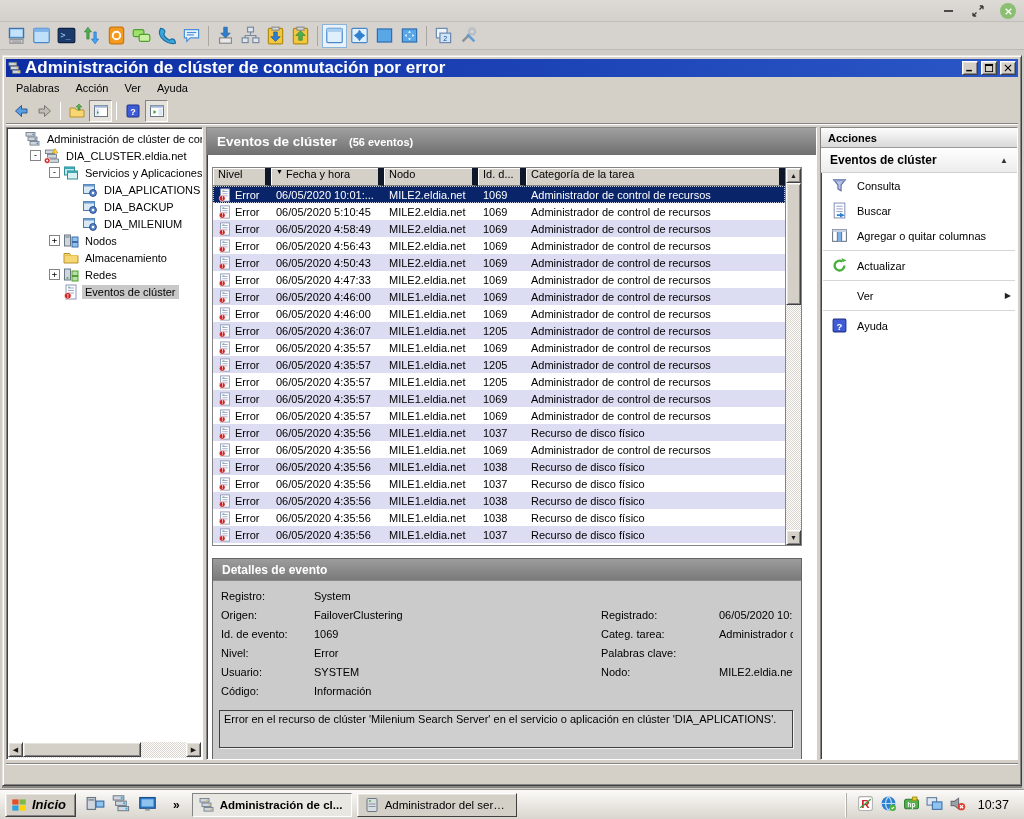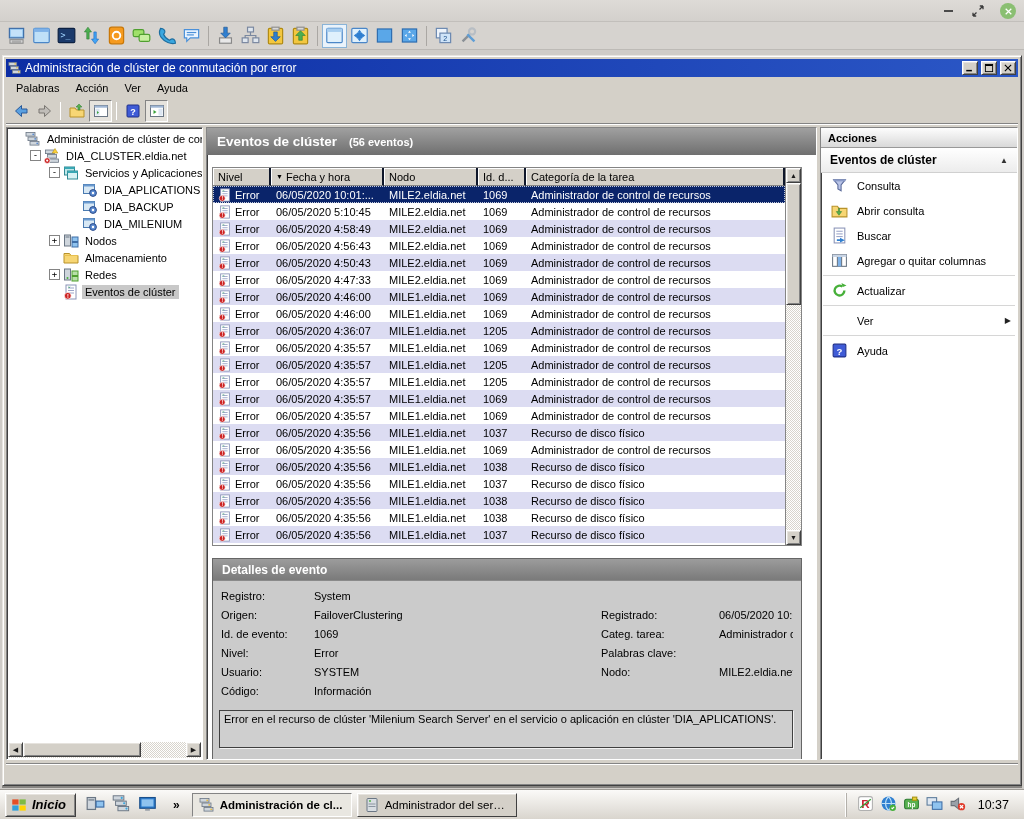--- a/index.html
+++ b/index.html
@@ -21,21 +21,21 @@
   .tbtn.tsel{border:1px solid #8ab4d8;background:#eaf3fb}
   .tsep{width:1px;height:20px;background:#aaa7a3;margin:0 4px}
 
   
   .btn3d{background:#d4d0c8;border:1px solid;border-color:#fff #404040 #404040 #fff;box-shadow:inset 1px 1px 0 #e6e3de,inset -1px -1px 0 #848484}
   .sunken{border-top:1px solid #848484;border-left:1px solid #848484;border-right:1px solid #fff;border-bottom:1px solid #fff;box-shadow:inset 1px 1px 0 #404040}
 
   
   .app-window{position:absolute;left:2px;top:55px;width:1020px;height:731px;background:#d4d0c8;border:1px solid;border-color:#e8e5e0 #404040 #404040 #e8e5e0;box-shadow:inset 1px 1px 0 #fff,inset -1px -1px 0 #848484,0 2px 0 rgba(0,0,0,.35);padding:3px;display:flex;flex-direction:column}
   .app-titlebar{height:18px;background:linear-gradient(90deg,#0c2da4,#2b57c6);display:flex;align-items:center;padding:0 2px;gap:3px;flex:none}
-  .app-title{flex:1;color:#fff;font-weight:normal;font-size:12px;white-space:nowrap;overflow:hidden}
+  .app-title{flex:1;color:#fff;font-weight:bold;font-size:17px;white-space:nowrap;overflow:hidden}
   .wbtn{width:16px;height:14px;display:flex;align-items:center;justify-content:center}
   .wbtn .ico{width:10px;height:10px}
   .app-menubar{height:21px;display:flex;align-items:center;padding:0 2px;flex:none}
   .menu-item{padding:3px 8px}
   .app-toolbar{height:26px;display:flex;align-items:center;padding:0 3px;gap:1px;border-bottom:1px solid #848484;box-shadow:0 1px 0 #fff;flex:none}
   .atbtn{width:23px;height:22px;display:flex;align-items:center;justify-content:center;border:1px solid transparent}
   .atbtn.pressed{border-color:#848484 #fff #fff #848484;background:#e6e3dd}
   .tsep2{width:1px;height:18px;background:#848484;border-right:1px solid #fff;margin:0 3px}
   .app-content{flex:1;display:flex;gap:3px;padding-top:3px;min-height:0}
   .app-statusbar{height:19px;margin-top:3px;background:#d4d0c8;border-top:1px solid #848484;box-shadow:inset 0 1px 0 #fff;flex:none}
@@ -56,21 +56,21 @@
   .vspacer{flex:1}
 
   
   .center-pane{flex:1;background:#fff;position:relative;overflow:hidden;display:flex;flex-direction:column;min-width:0}
   .events-banner{height:27px;background:linear-gradient(#a0a0a0,#6f6f6f);display:flex;align-items:center;gap:12px;padding:0 10px;flex:none}
   .events-banner .bt{color:#fff;font-weight:bold;font-size:13.5px}
   .events-banner .bc{color:#fff;font-weight:bold;font-size:11px}
   .results{margin:12px 14px 0 5px;height:379px;flex:none;border:1px solid #848484;box-shadow:1px 1px 0 #fff;display:flex;background:#fff}
   .gridmain{flex:1;display:flex;flex-direction:column;min-width:0;overflow:hidden}
   .thead{height:18px;display:flex;background:#d4d0c8;flex:none}
-  .hcell{display:flex;align-items:center;padding:0 5px;border-right:2px solid #0f172a;border-bottom:1px solid #848484;box-shadow:inset 1px 1px 0 #fff;white-space:nowrap;overflow:hidden;gap:3px}
+  .hcell{display:flex;align-items:flex-start;padding:0 5px;border-right:6px solid #0f172a;border-bottom:1px solid #848484;box-shadow:inset 1px 1px 0 #fff;white-space:nowrap;overflow:hidden;gap:3px}
   .sortglyph{font-size:7px;line-height:7px}
   .row{height:17px;display:flex;flex:none}
   .row.stripe{background:#dcdcf2}
   .row.rowsel{background:#0a246a;color:#fff;outline:1px dotted rgba(255,255,255,.75);outline-offset:-1px}
   .cell{display:flex;align-items:center;padding:0 5px;gap:3px;white-space:nowrap;overflow:hidden}
   .cell .ico{width:14px;height:14px}
   .details-block{margin:12px 14px 0 5px;flex:none;border:1px solid #666;box-shadow:1px 1px 0 #fff;background:#cbcbcb}
   .details-banner{height:22px;background:linear-gradient(#9c9c9c,#7a7a7a);color:#fff;font-weight:bold;font-size:12px;display:flex;align-items:center;padding:0 9px;border-bottom:1px solid #8a8a8a}
   .details-grid{display:grid;grid-template-columns:93px 287px 118px 1fr;padding:9px 8px 2px 8px}
   .dcell{height:19px;white-space:nowrap;overflow:hidden}
@@ -1239,29 +1239,20 @@
       </div>
       <div id="alist">
           <div class="aitem">
             <span class="ico">
               <svg xmlns="http://www.w3.org/2000/svg" viewBox="0 0 16 16">
                 <path d="M2.5 2.5h11L9.5 7.5V13l-3-1.8V7.5z" fill="#b9c4e8" stroke="#5a6a9a"></path>
                 <rect x="2.5" y="2.5" width="11" height="1.6" fill="#8a9ac8"></rect>
               </svg>
             </span>
             <span class="alabel">Consulta</span>
-          </div>
-          <div class="aitem">
-            <span class="ico">
-              <svg xmlns="http://www.w3.org/2000/svg" viewBox="0 0 16 16">
-                <path d="M1 4h5l1.5 2H15v8H1z" fill="#f7d674" stroke="#b8922a"></path>
-                <path d="M8 6v3h2L7.5 12.5 5 9h2V6z" fill="#59b04f" stroke="#2e7d32" stroke-width=".5"></path>
-              </svg>
-            </span>
-            <span class="alabel">Abrir consulta</span>
           </div>
           <div class="aitem">
             <span class="ico">
               <svg xmlns="http://www.w3.org/2000/svg" viewBox="0 0 16 16">
                 <rect x="3" y="1" width="10" height="14" fill="#fff" stroke="#8a94b8"></rect>
                 <g stroke="#9aa4c8">
                   <line x1="5" y1="4" x2="11" y2="4"></line>
                   <line x1="5" y1="6.5" x2="11" y2="6.5"></line>
                   <line x1="5" y1="9" x2="11" y2="9"></line>
                 </g>

